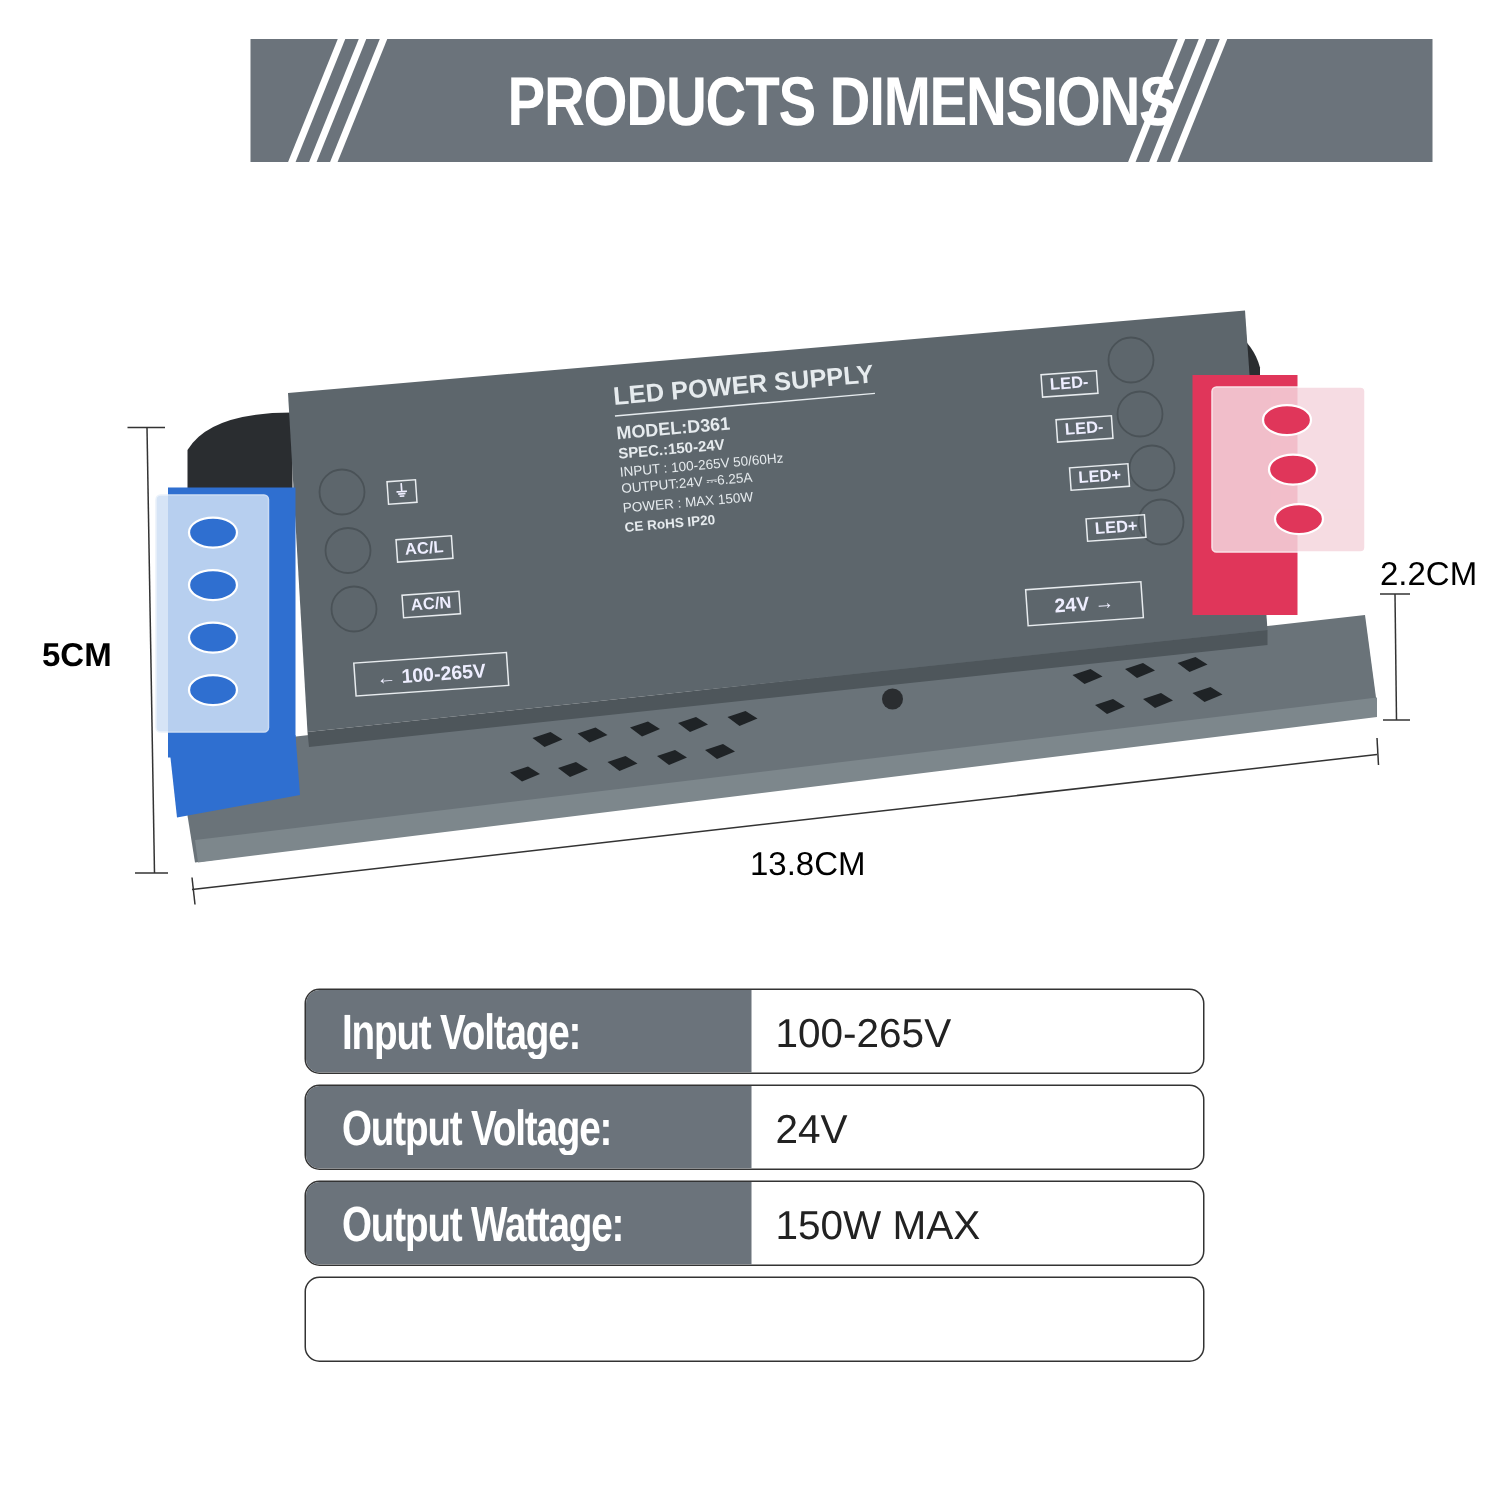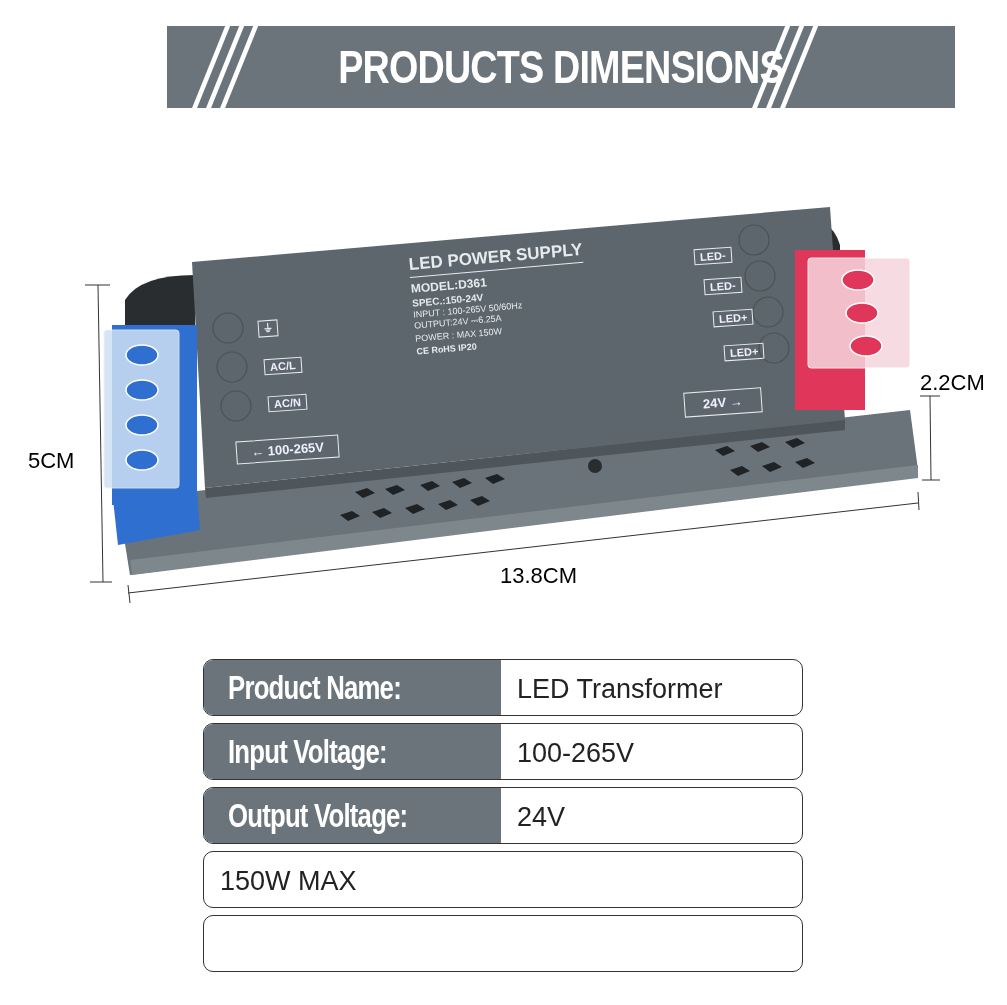--- a/index.html
+++ b/index.html
@@ -113,35 +113,32 @@
 <div class="label-box" style="left:264px;top:358px;transform:rotate(-4deg);">AC/L</div>
 <div class="label-box" style="left:268px;top:395px;transform:rotate(-4deg);">AC/N</div>
 <div class="label-box" style="left:236px;top:438px;font-size:13px;padding:3px 14px;transform:rotate(-4deg);">← 100-265V</div>
 
 <div class="label-box" style="left:694px;top:248px;transform:rotate(-4deg);">LED-</div>
 <div class="label-box" style="left:704px;top:278px;transform:rotate(-4deg);">LED-</div>
 <div class="label-box" style="left:713px;top:310px;transform:rotate(-4deg);">LED+</div>
 <div class="label-box" style="left:724px;top:344px;transform:rotate(-4deg);">LED+</div>
 <div class="label-box" style="left:684px;top:390px;font-size:13px;padding:4px 18px;transform:rotate(-4deg);">24V →</div>
 
-<div class="dim" style="left:28px;top:448px;">5CM</div>
+<div class="dim" style="left:28px;top:424px;font-weight:bold;">5CM</div>
 <div class="dim" style="left:500px;top:563px;">13.8CM</div>
 <div class="dim" style="left:920px;top:370px;">2.2CM</div>
 
 <div class="specs">
-  <div class="row">
-    <div class="k"><span>Product Name:</span></div>
-    <div class="v">LED Transformer</div>
-  </div>
   <div class="row">
     <div class="k"><span>Input Voltage:</span></div>
     <div class="v">100-265V</div>
   </div>
   <div class="row">
     <div class="k"><span>Output Voltage:</span></div>
     <div class="v">24V</div>
   </div>
   <div class="row">
+    <div class="k"><span>Output Wattage:</span></div>
     <div class="v">150W MAX</div>
   </div>
   <div class="row">
   </div>
 </div>
 
 </body></html>

